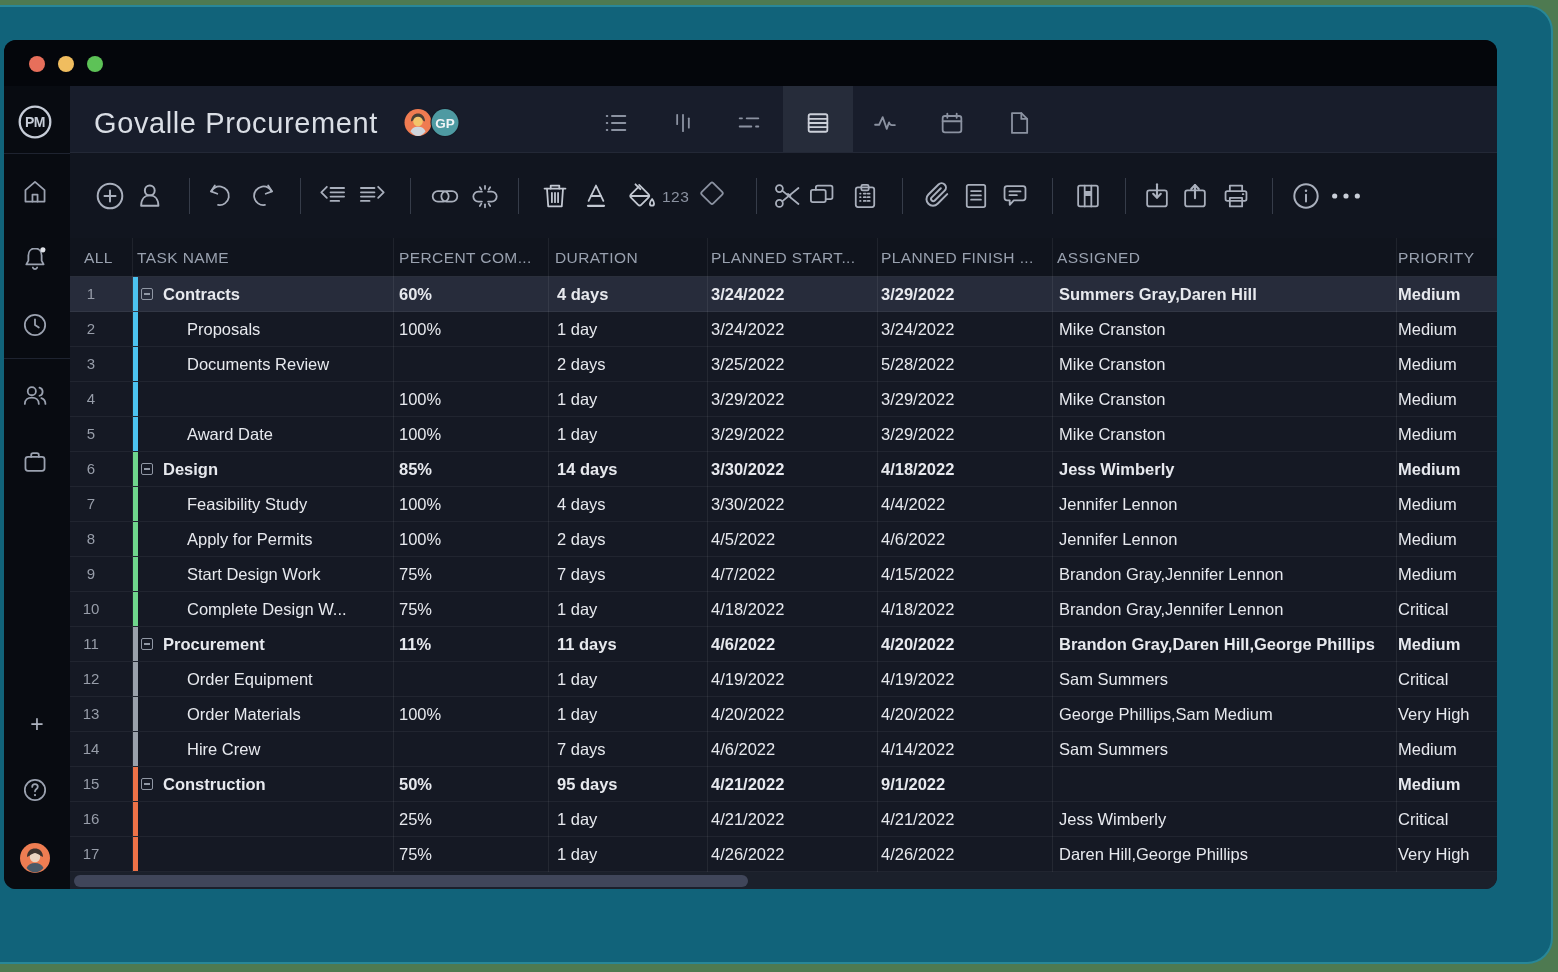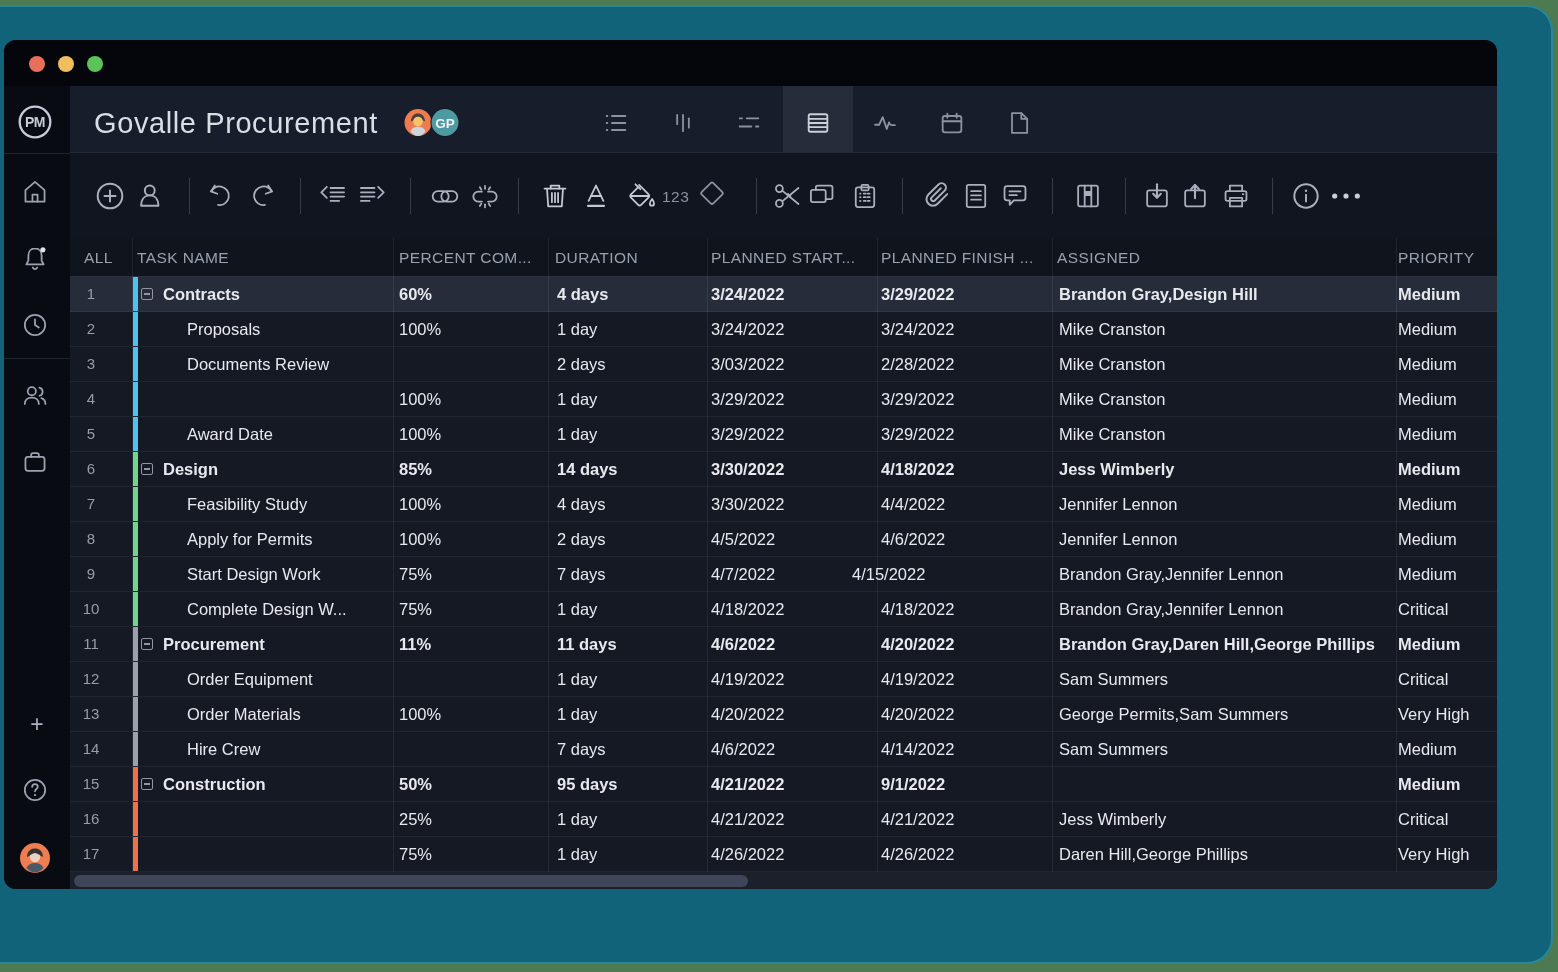--- a/index.html
+++ b/index.html
@@ -288,42 +288,42 @@
     <div class="rowsbox">
       <div class="row sel" style="top:0px">
         <div class="num">1</div>
         <div class="bar" style="background:#4cc3f0"></div>
         <div class="exp"></div>
         <div class="cell b" style="left:93px;width:252px">Contracts</div>
         <div class="cell b" style="left:329px;width:145px">60%</div>
         <div class="cell b" style="left:487px;width:150px">4 days</div>
         <div class="cell b" style="left:641px;width:160px">3/24/2022</div>
         <div class="cell b" style="left:811px;width:165px">3/29/2022</div>
-        <div class="cell b" style="left:989px;width:336px">Brandon Gray,Design Hill</div>
+        <div class="cell b" style="left:989px;width:336px">Summers Gray,Daren Hill</div>
         <div class="cell b" style="left:1328px;width:95px">Medium</div>
       </div>
       <div class="row" style="top:35px">
         <div class="num">2</div>
         <div class="bar" style="background:#4cc3f0"></div>
         <div class="cell" style="left:117px;width:228px">Proposals</div>
         <div class="cell" style="left:329px;width:145px">100%</div>
         <div class="cell" style="left:487px;width:150px">1 day</div>
         <div class="cell" style="left:641px;width:160px">3/24/2022</div>
         <div class="cell" style="left:811px;width:165px">3/24/2022</div>
         <div class="cell" style="left:989px;width:336px">Mike Cranston</div>
         <div class="cell" style="left:1328px;width:95px">Medium</div>
       </div>
       <div class="row" style="top:70px">
         <div class="num">3</div>
         <div class="bar" style="background:#4cc3f0"></div>
         <div class="cell" style="left:117px;width:228px">Documents Review</div>
         <div class="cell" style="left:329px;width:145px"></div>
         <div class="cell" style="left:487px;width:150px">2 days</div>
-        <div class="cell" style="left:641px;width:160px">3/03/2022</div>
-        <div class="cell" style="left:811px;width:165px">2/28/2022</div>
+        <div class="cell" style="left:641px;width:160px">3/25/2022</div>
+        <div class="cell" style="left:811px;width:165px">5/28/2022</div>
         <div class="cell" style="left:989px;width:336px">Mike Cranston</div>
         <div class="cell" style="left:1328px;width:95px">Medium</div>
       </div>
       <div class="row" style="top:105px">
         <div class="num">4</div>
         <div class="bar" style="background:#4cc3f0"></div>
         <div class="cell" style="left:329px;width:145px">100%</div>
         <div class="cell" style="left:487px;width:150px">1 day</div>
         <div class="cell" style="left:641px;width:160px">3/29/2022</div>
         <div class="cell" style="left:811px;width:165px">3/29/2022</div>
@@ -375,21 +375,21 @@
         <div class="cell" style="left:989px;width:336px">Jennifer Lennon</div>
         <div class="cell" style="left:1328px;width:95px">Medium</div>
       </div>
       <div class="row" style="top:280px">
         <div class="num">9</div>
         <div class="bar" style="background:#6fd68c"></div>
         <div class="cell" style="left:117px;width:228px">Start Design Work</div>
         <div class="cell" style="left:329px;width:145px">75%</div>
         <div class="cell" style="left:487px;width:150px">7 days</div>
         <div class="cell" style="left:641px;width:160px">4/7/2022</div>
-        <div class="cell" style="left:782px;width:165px">4/15/2022</div>
+        <div class="cell" style="left:811px;width:165px">4/15/2022</div>
         <div class="cell" style="left:989px;width:336px">Brandon Gray,Jennifer Lennon</div>
         <div class="cell" style="left:1328px;width:95px">Medium</div>
       </div>
       <div class="row" style="top:315px">
         <div class="num">10</div>
         <div class="bar" style="background:#6fd68c"></div>
         <div class="cell" style="left:117px;width:228px">Complete Design W...</div>
         <div class="cell" style="left:329px;width:145px">75%</div>
         <div class="cell" style="left:487px;width:150px">1 day</div>
         <div class="cell" style="left:641px;width:160px">4/18/2022</div>
@@ -421,21 +421,21 @@
         <div class="cell" style="left:1328px;width:95px">Critical</div>
       </div>
       <div class="row" style="top:420px">
         <div class="num">13</div>
         <div class="bar" style="background:#9aa1ab"></div>
         <div class="cell" style="left:117px;width:228px">Order Materials</div>
         <div class="cell" style="left:329px;width:145px">100%</div>
         <div class="cell" style="left:487px;width:150px">1 day</div>
         <div class="cell" style="left:641px;width:160px">4/20/2022</div>
         <div class="cell" style="left:811px;width:165px">4/20/2022</div>
-        <div class="cell" style="left:989px;width:336px">George Permits,Sam Summers</div>
+        <div class="cell" style="left:989px;width:336px">George Phillips,Sam Medium</div>
         <div class="cell" style="left:1328px;width:95px">Very High</div>
       </div>
       <div class="row" style="top:455px">
         <div class="num">14</div>
         <div class="bar" style="background:#9aa1ab"></div>
         <div class="cell" style="left:117px;width:228px">Hire Crew</div>
         <div class="cell" style="left:329px;width:145px"></div>
         <div class="cell" style="left:487px;width:150px">7 days</div>
         <div class="cell" style="left:641px;width:160px">4/6/2022</div>
         <div class="cell" style="left:811px;width:165px">4/14/2022</div>

